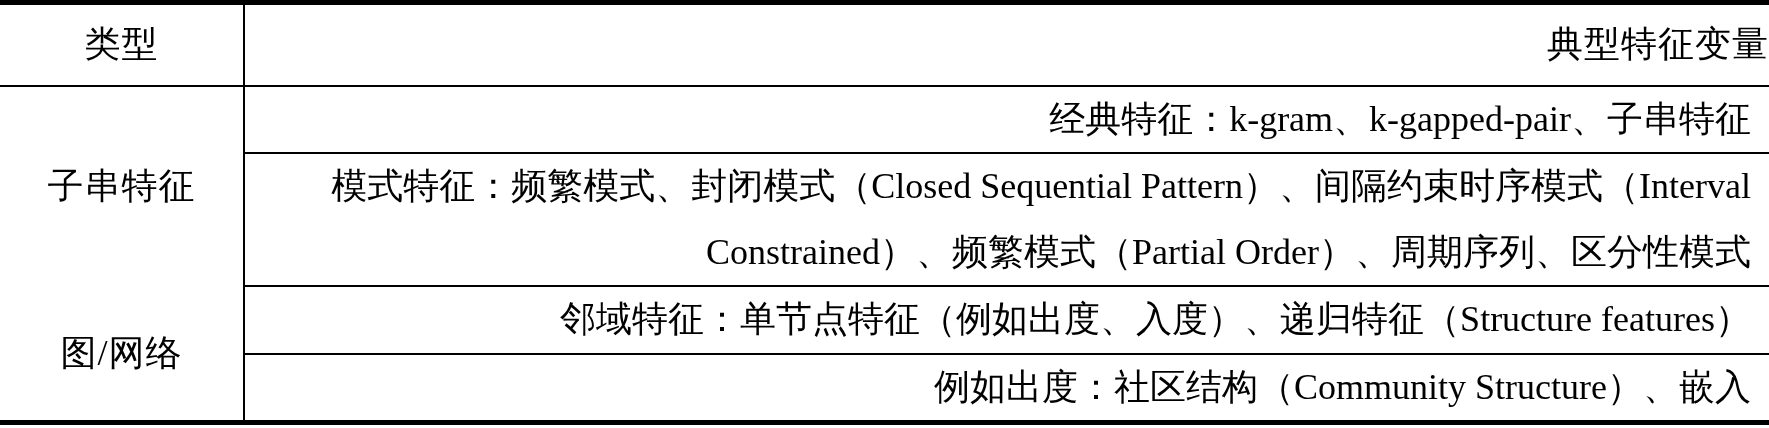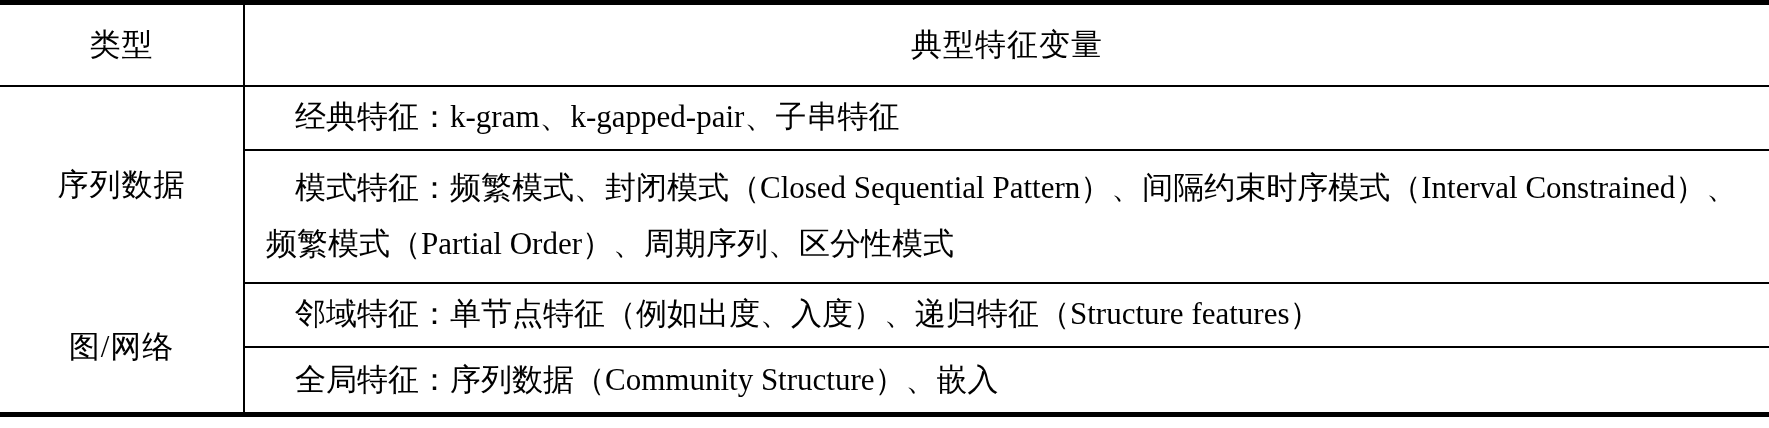--- a/index.html
+++ b/index.html
@@ -14,21 +14,21 @@
       background: #ffffff;
       box-sizing: border-box;
       overflow: hidden;
     }
     table.feature-table {
       width: 1769px;
       height: 375px;
       border-collapse: collapse;
       table-layout: fixed;
       color: #000000;
-      font-size: 31px;
+      font-size: 36px;
       border-top: 5px solid #000000;
       border-bottom: 5px solid #000000;
     }
     col.col-type { width: 244px; }
     th, td {
       padding: 0;
       font-weight: normal;
       vertical-align: middle;
       box-sizing: border-box;
     }
@@ -39,26 +39,26 @@
     }
     .type-cell {
       border-right: 2px solid #000000;
     }
     th.head-type {
       border-right: 2px solid #000000;
       border-bottom: 2px solid #000000;
     }
     th.head-features {
       border-bottom: 2px solid #000000;
-      text-align: center;
+      text-align: right;
       letter-spacing: 1px;
     }
     
     .content-cell {
-      text-align: left;
+      text-align: right;
       padding-left: 21px;
       padding-right: 18px;
       text-indent: 29px;
       line-height: 1.82;
       border-top: 2px solid #000000;
     }
     tr.header-row    { height: 83px; }
     tr.row-classic   { height: 64px; }
     tr.row-pattern   { height: 133px; }
     tr.row-neighbor  { height: 64px; }
@@ -74,28 +74,28 @@
       <col class="col-features">
     </colgroup>
     <thead>
       <tr class="header-row">
         <th class="head-cell head-type">类型</th>
         <th class="head-features">典型特征变量</th>
       </tr>
     </thead>
     <tbody>
       <tr class="row-classic">
-        <td rowspan="2" class="type-cell">序列数据</td>
+        <td rowspan="2" class="type-cell">子串特征</td>
         <td class="content-cell">经典特征：k-gram、k-gapped-pair、子串特征</td>
       </tr>
       <tr class="row-pattern">
         <td class="content-cell">模式特征：频繁模式、封闭模式（Closed Sequential Pattern）、间隔约束时序模式（Interval Constrained）、频繁模式（Partial Order）、周期序列、区分性模式</td>
       </tr>
       <tr class="row-neighbor">
         <td rowspan="2" class="type-cell">图/网络</td>
         <td class="content-cell">邻域特征：单节点特征（例如出度、入度）、递归特征（Structure features）</td>
       </tr>
       <tr class="row-global">
-        <td class="content-cell">全局特征：序列数据（Community Structure）、嵌入</td>
+        <td class="content-cell">例如出度：社区结构（Community Structure）、嵌入</td>
       </tr>
     </tbody>
   </table>
 </div>
 
 </body></html>

